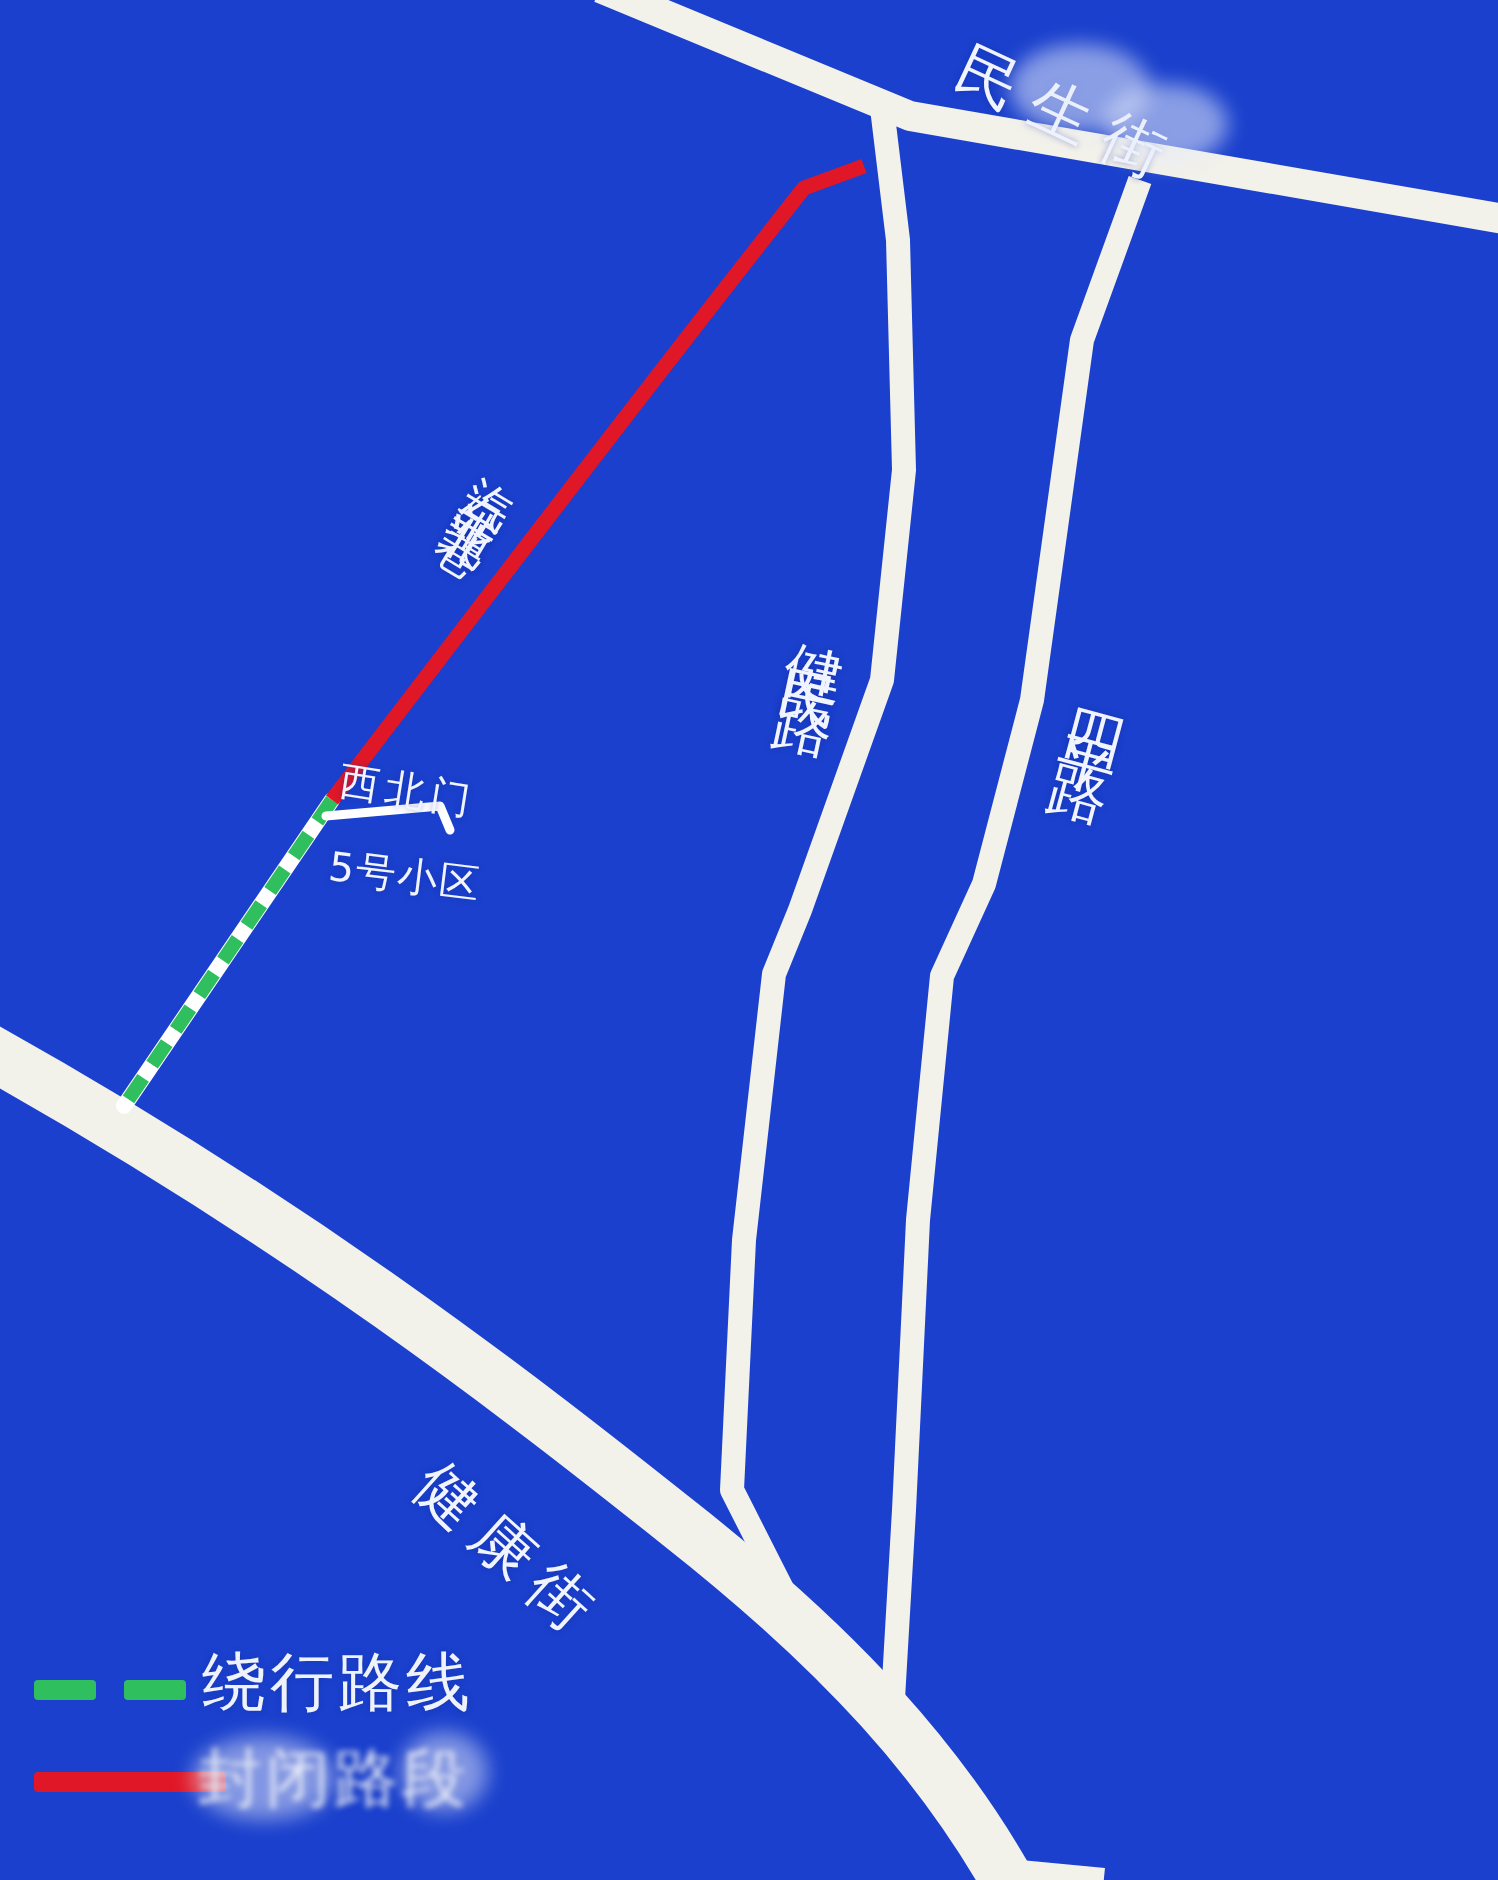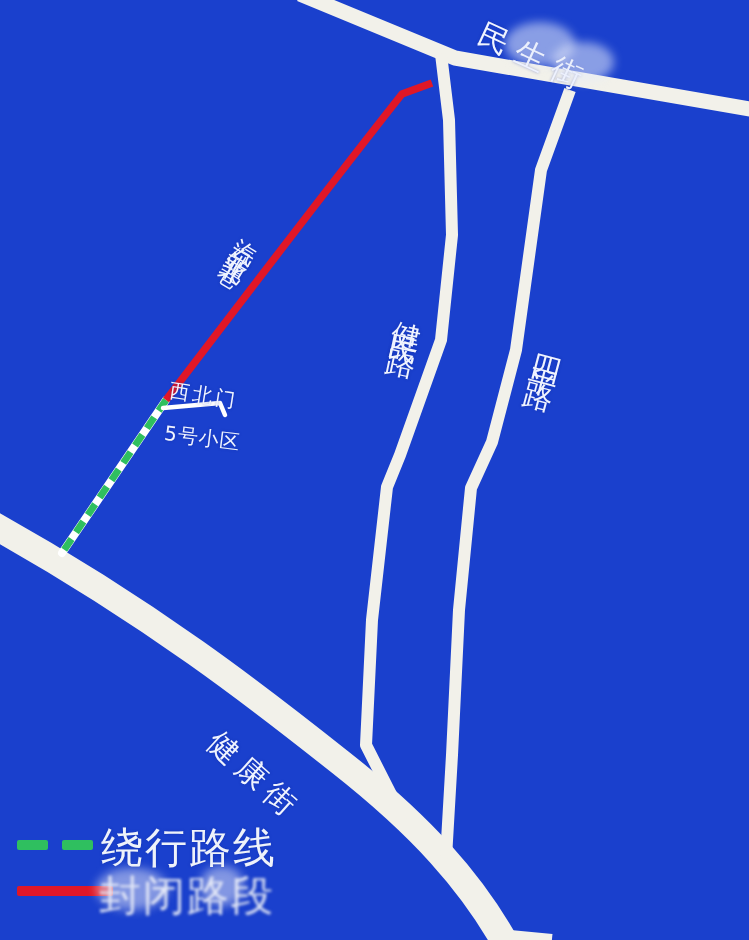--- a/index.html
+++ b/index.html
@@ -56,21 +56,21 @@
     background:rgba(230,235,250,.55);filter:blur(5px);pointer-events:none;}
   .smudge.s1{left:505px;top:22px;width:70px;height:44px;}
   .smudge.s2{left:552px;top:42px;width:62px;height:40px;}
   .smudge.s3{left:96px;top:868px;width:72px;height:42px;background:rgba(235,238,250,.5);}
   .smudge.s4{left:200px;top:866px;width:44px;height:40px;background:rgba(235,238,250,.5);}
   .legend-swatch-dashed{position:absolute;left:17px;top:840px;display:flex;gap:14px;}
   .legend-swatch-dashed span{display:block;width:31px;height:10px;
     background:var(--detour-green,#2fbf5f);border-radius:2px;}
   .legend-swatch-solid{position:absolute;left:17px;top:886px;width:96px;height:10px;
     background:var(--closed-red,#e01727);border-radius:2px;}
-  .legend-label{position:absolute;color:#eef2fa;font-size:42px;letter-spacing:2px;
+  .legend-label{position:absolute;color:#eef2fa;font-size:32px;letter-spacing:2px;
     text-shadow:0 0 3px rgba(20,40,150,.4);white-space:nowrap;}
   .legend-label.l1{left:101px;top:820px;}
   .legend-label.l2{left:99px;top:868px;filter:blur(1.6px);opacity:.92;}
 </style>
 </head>
 <body>
 
 <div class="map">
 
   <svg width="749" height="940" viewBox="0 0 749 940">

